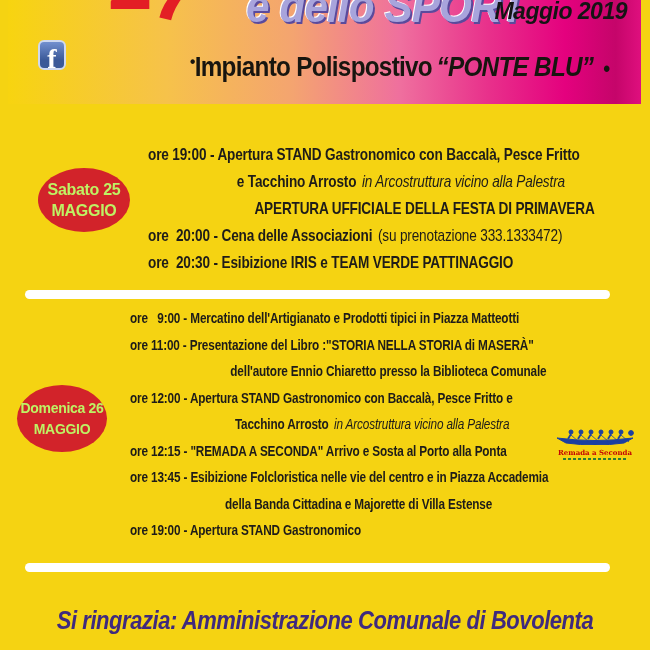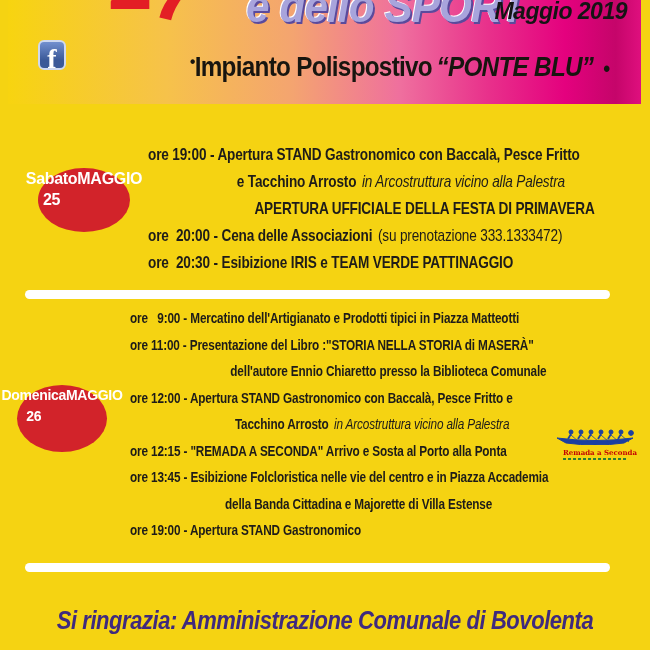--- a/index.html
+++ b/index.html
@@ -42,22 +42,22 @@
     font-size:27px; font-weight:bold; color:#18150F; letter-spacing:-0.8px;
     transform:scaleX(0.9); transform-origin:left top;
   }
   .venue-lead-bullet { vertical-align:9px; font-size:17px; }
   .venue-quoted { font-style:italic; margin-left:5px; }
   .venue-tail-bullet { font-size:22px; margin-left:11px; }
 
   
   .badge {
     position:absolute; background:#D2232A; border-radius:50%;
-    color:#ffffff; font-weight:bold; text-align:center;
-    display:flex; justify-content:center;
+    color:#bef264; font-weight:bold; text-align:center;
+    display:flex; flex-direction:column; justify-content:center;
   }
   .badge-sat { left:38px; top:168px; width:92px; height:64px; font-size:16px; line-height:21px; letter-spacing:-0.3px; }
   .badge-sun { left:17px; top:385px; width:90px; height:67px; font-size:14px; line-height:21px; letter-spacing:-0.3px; }
 
   .schedule { position:absolute; }
   .schedule-sat { left:148px; top:145px; }
   .schedule-sun { left:130px; top:309px; }
   .s-line {
     white-space:pre; font-weight:bold; color:#1E1C19;
     transform-origin:left top; letter-spacing:-0.2px;
@@ -73,21 +73,21 @@
   .ind-sun-8 { padding-left:125px; }
 
   .divider { position:absolute; left:25px; width:585px; height:9px; border-radius:5px; background:#FFFFFF; }
   .divider-1 { top:290px; }
   .divider-2 { top:563px; }
 
   
   .remada { position:absolute; left:553px; top:428px; width:84px; text-align:center; }
   .remada-title {
     font-family:"DejaVu Serif", serif; font-weight:bold; color:#C40404;
-    font-size:7px; line-height:8px; white-space:nowrap;text-align:right;
+    font-size:7px; line-height:8px; white-space:nowrap;
   }
   .remada-sub { height:2px; margin:1px 10px 0; background:repeating-linear-gradient(90deg,#2E7D32 0 3px, transparent 3px 5px); }
 
   
   .thanks {
     position:absolute; left:0; right:0; top:606px; text-align:center;
     font-size:25px; font-weight:bold; font-style:italic; letter-spacing:-0.5px;
     color:#3F2A7E; transform:scaleX(0.88);
   }
 </style>

